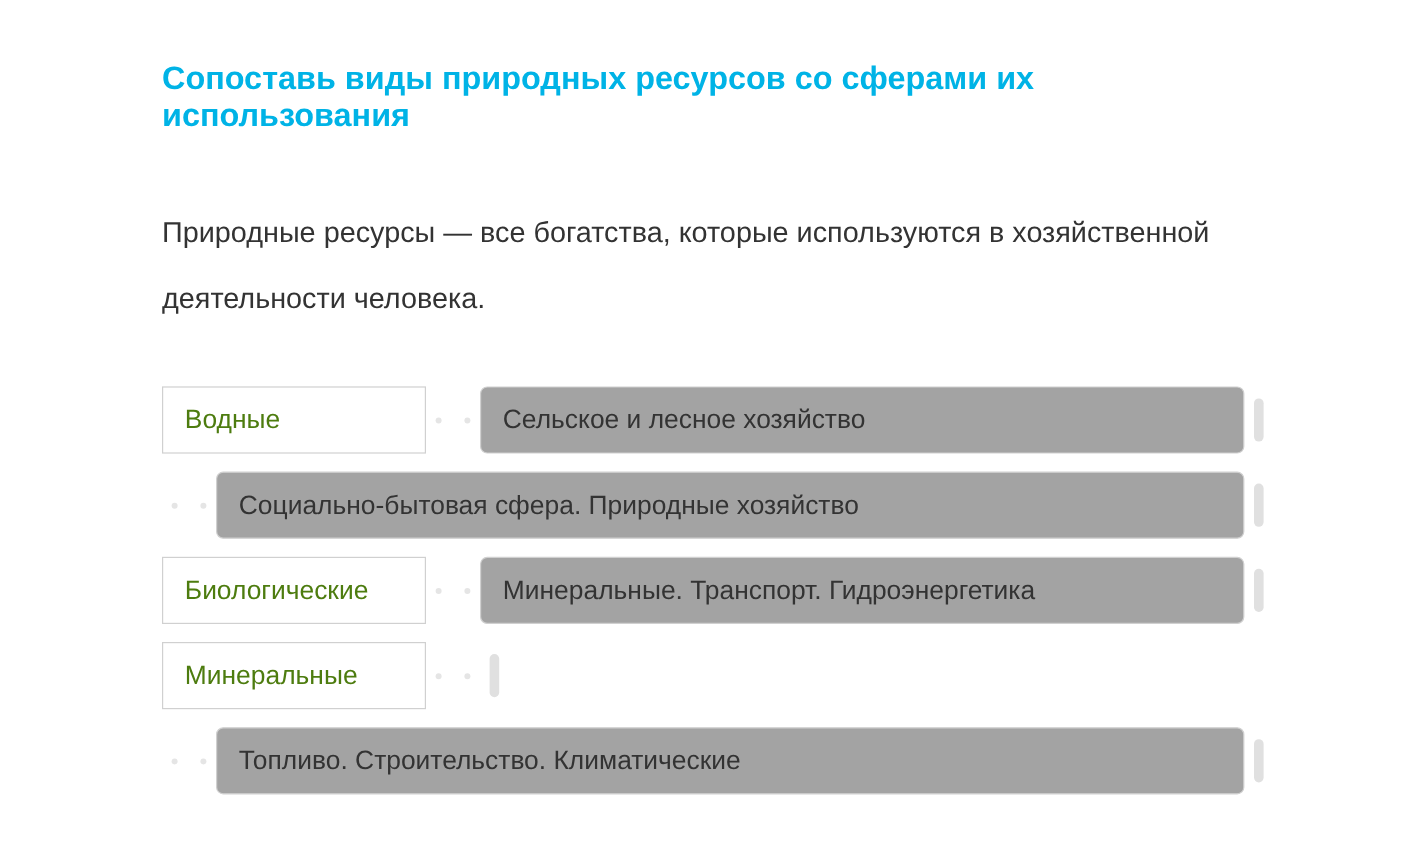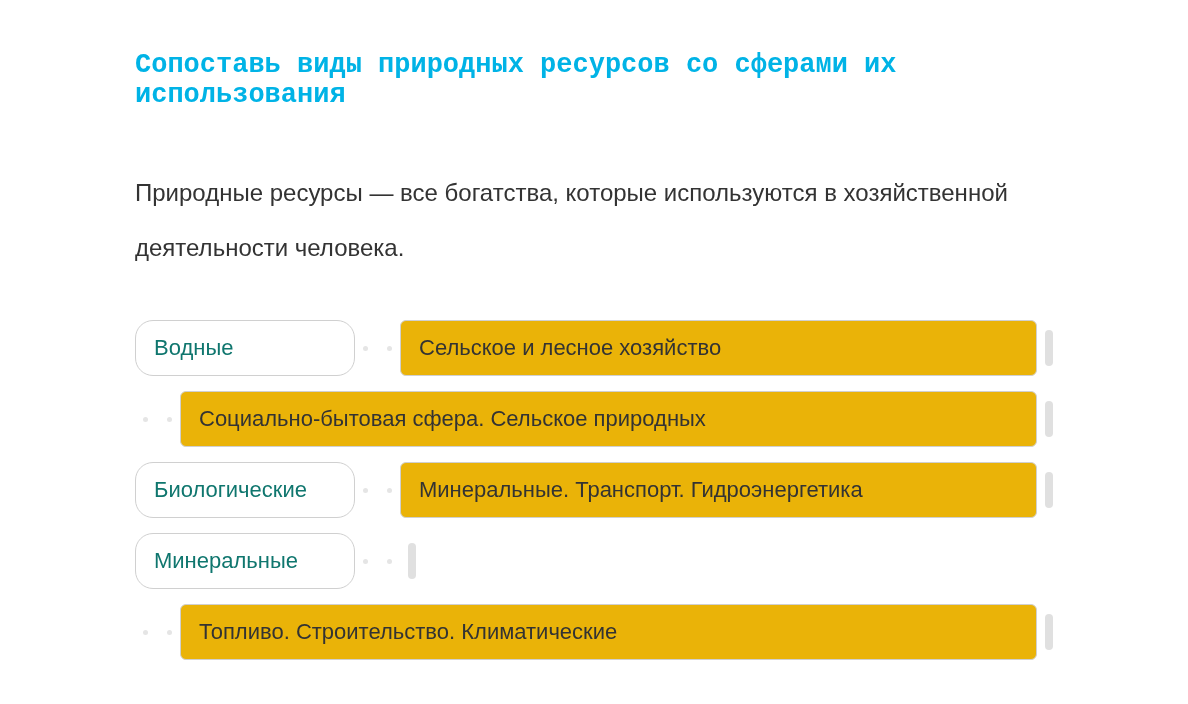--- a/index.html
+++ b/index.html
@@ -12,45 +12,44 @@
       background: #ffffff;
       width: 1188px;
       height: 704px;
       padding: 50px 135px;
     }
     .title {
       color: #00b3e6;
       font-size: 27px;
       font-weight: 700;
       margin-bottom: 55px;
-      font-family: Liberation Mono, monospace;
     }
     .description {
       color: #333333;
       font-size: 24px;
       line-height: 2.3;
       margin-bottom: 45px;
     }
     .pairs-container {
       display: flex;
       flex-direction: column;
       gap: 15px;
     }
     .pair-row {
       display: flex;
       align-items: center;
       gap: 0;
     }
     .left-item {
       width: 220px;
       border: 1px solid #d0d0d0;
-      border-radius: 18px;
+      border-radius: 0;
       padding: 14px 18px;
       font-size: 22px;
-      color: #0f766e;
+      color: #4d7c0f;
       background: #ffffff;
       cursor: move;
     }
     .connector {
       width: 45px;
       height: 2px;
       display: flex;
       align-items: center;
       justify-content: center;
       position: relative;
@@ -70,21 +69,21 @@
     .connector::after {
       right: 8px;
     }
     .right-item {
       flex: 1;
       border: 1px solid #d0d0d0;
       border-radius: 6px;
       padding: 14px 18px;
       font-size: 22px;
       color: #333333;
-      background: #eab308;
+      background: #a3a3a3;
       cursor: move;
     }
     .drag-handle {
       width: 8px;
       height: 36px;
       background: #e0e0e0;
       border-radius: 4px;
       margin-left: 8px;
       cursor: grab;
     }
@@ -100,21 +99,21 @@
 
   <div class="pair-row">
     <div class="left-item">Водные</div>
     <div class="connector"></div>
     <div class="right-item">Сельское и лесное хозяйство</div>
     <div class="drag-handle"></div>
   </div>
 
   <div class="pair-row">
     <div class="connector"></div>
-    <div class="right-item">Социально-бытовая сфера. Сельское природных</div>
+    <div class="right-item">Социально-бытовая сфера. Природные хозяйство</div>
     <div class="drag-handle"></div>
   </div>
 
   <div class="pair-row">
     <div class="left-item">Биологические</div>
     <div class="connector"></div>
     <div class="right-item">Минеральные. Транспорт. Гидроэнергетика</div>
     <div class="drag-handle"></div>
   </div>
 

